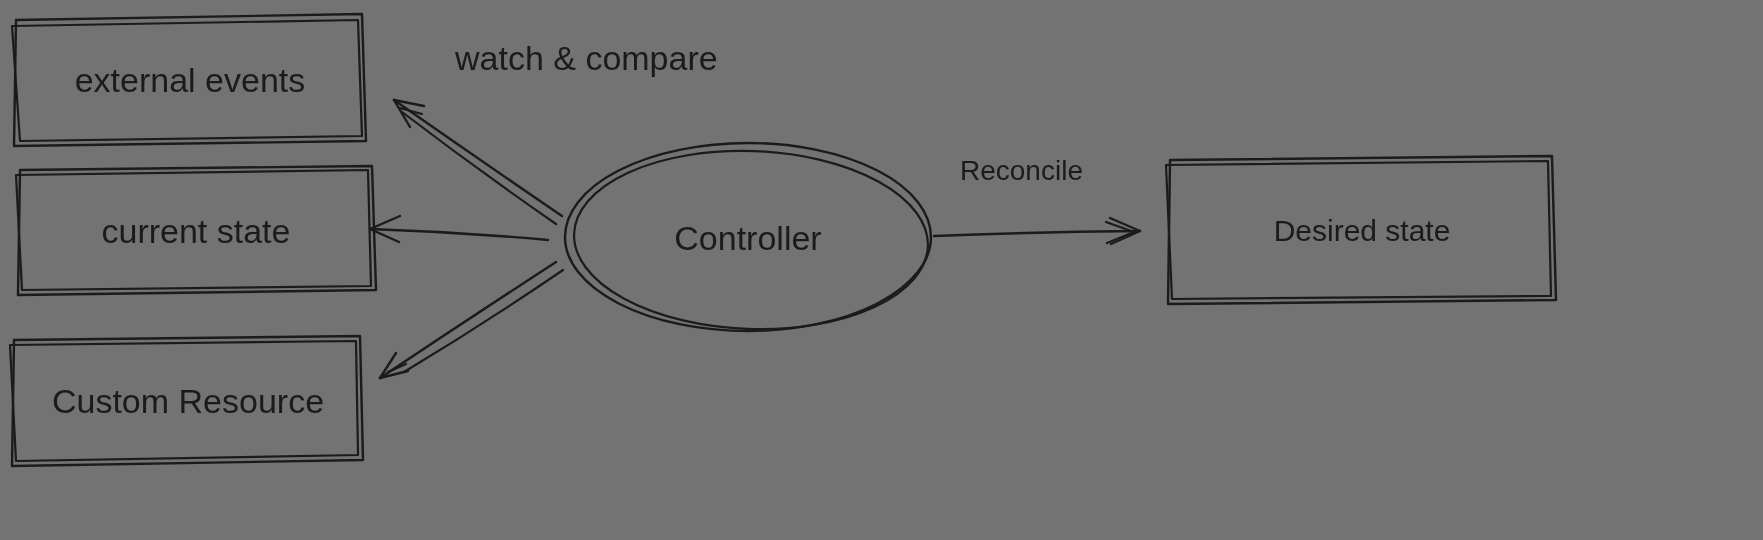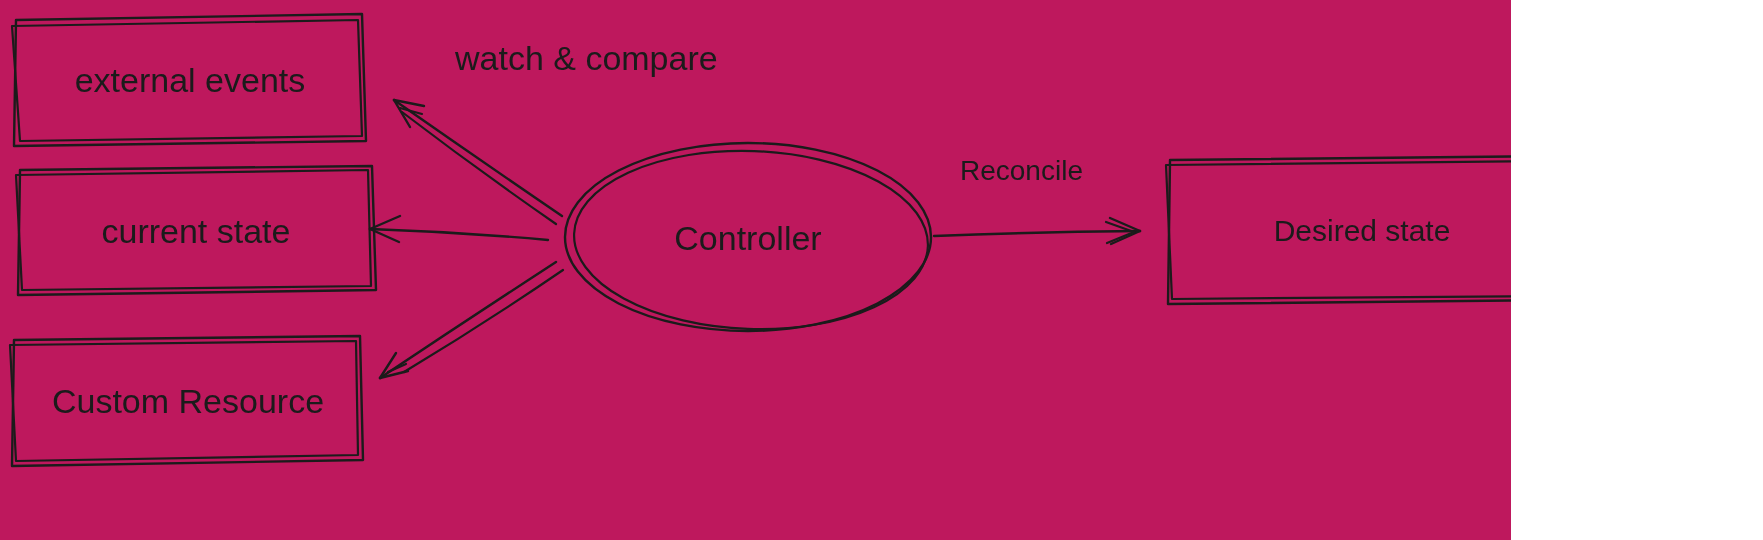--- a/index.html
+++ b/index.html
@@ -2,23 +2,23 @@
 <html><head>
 <meta charset="utf-8">
 <style>
   html, body {
     margin: 0;
     padding: 0;
     background: #ffffff;
   }
   .canvas {
     position: relative;
-    width: 1511px;
+    width: 1763px;
     height: 540px;
-    background: #be185d;
+    background: #737373;
     overflow: hidden;
     font-family: "Liberation Sans", sans-serif;
   }
   svg { display: block; }
   .sk {
     fill: none;
     stroke: #1b1b1b;
     stroke-width: 2.4;
     stroke-linecap: round;
     stroke-linejoin: round;

